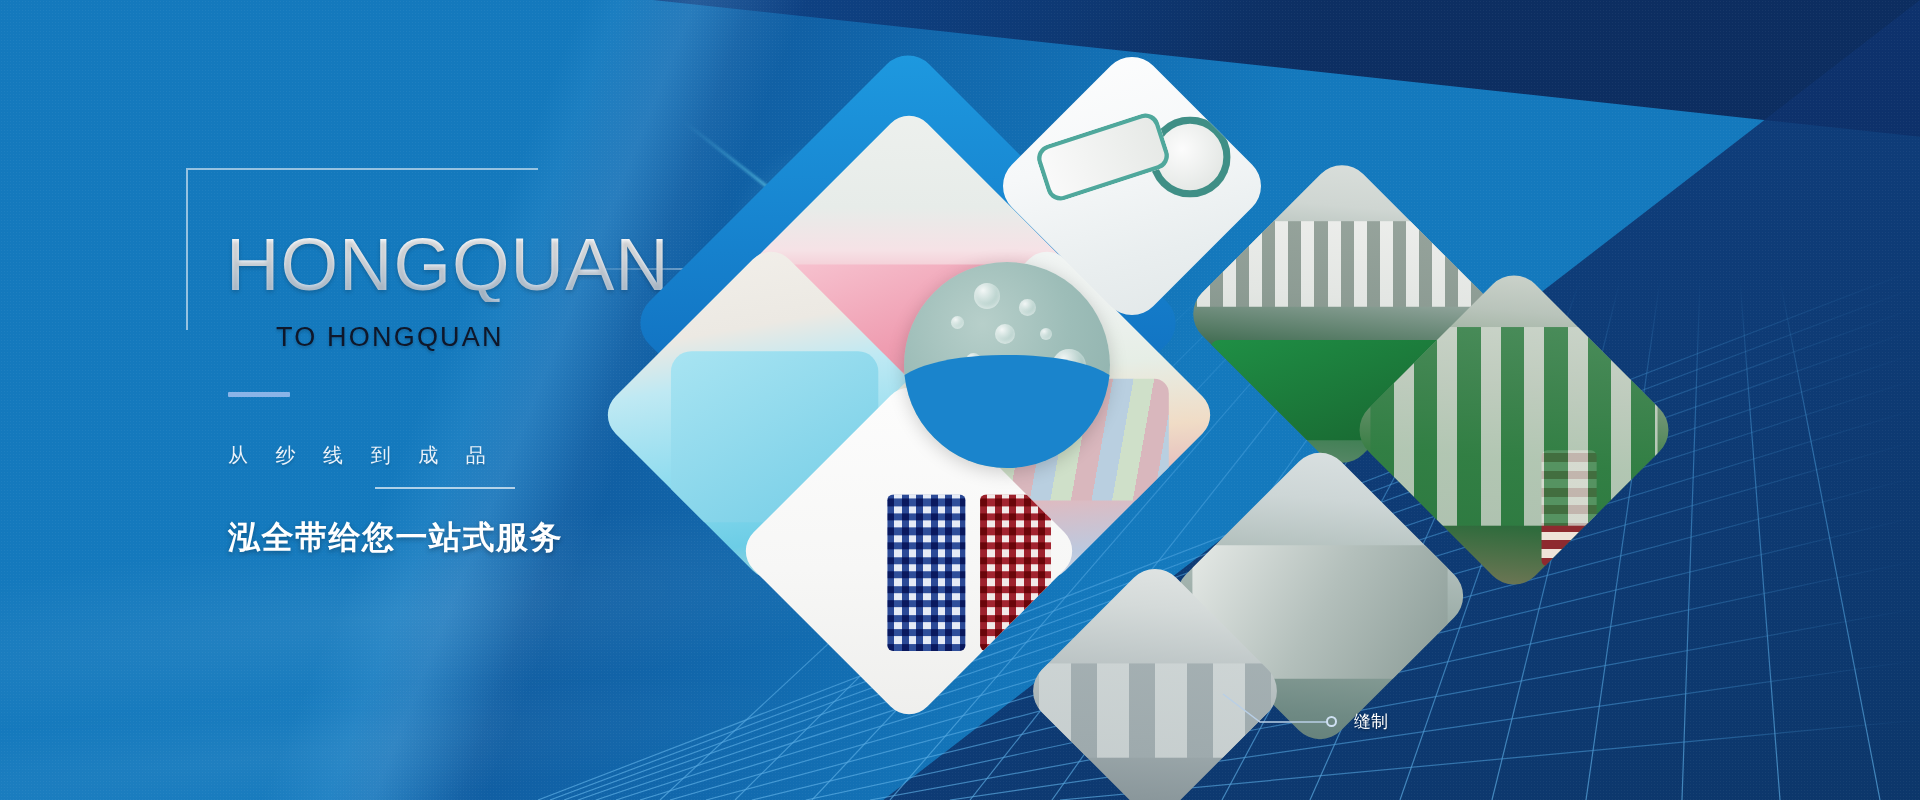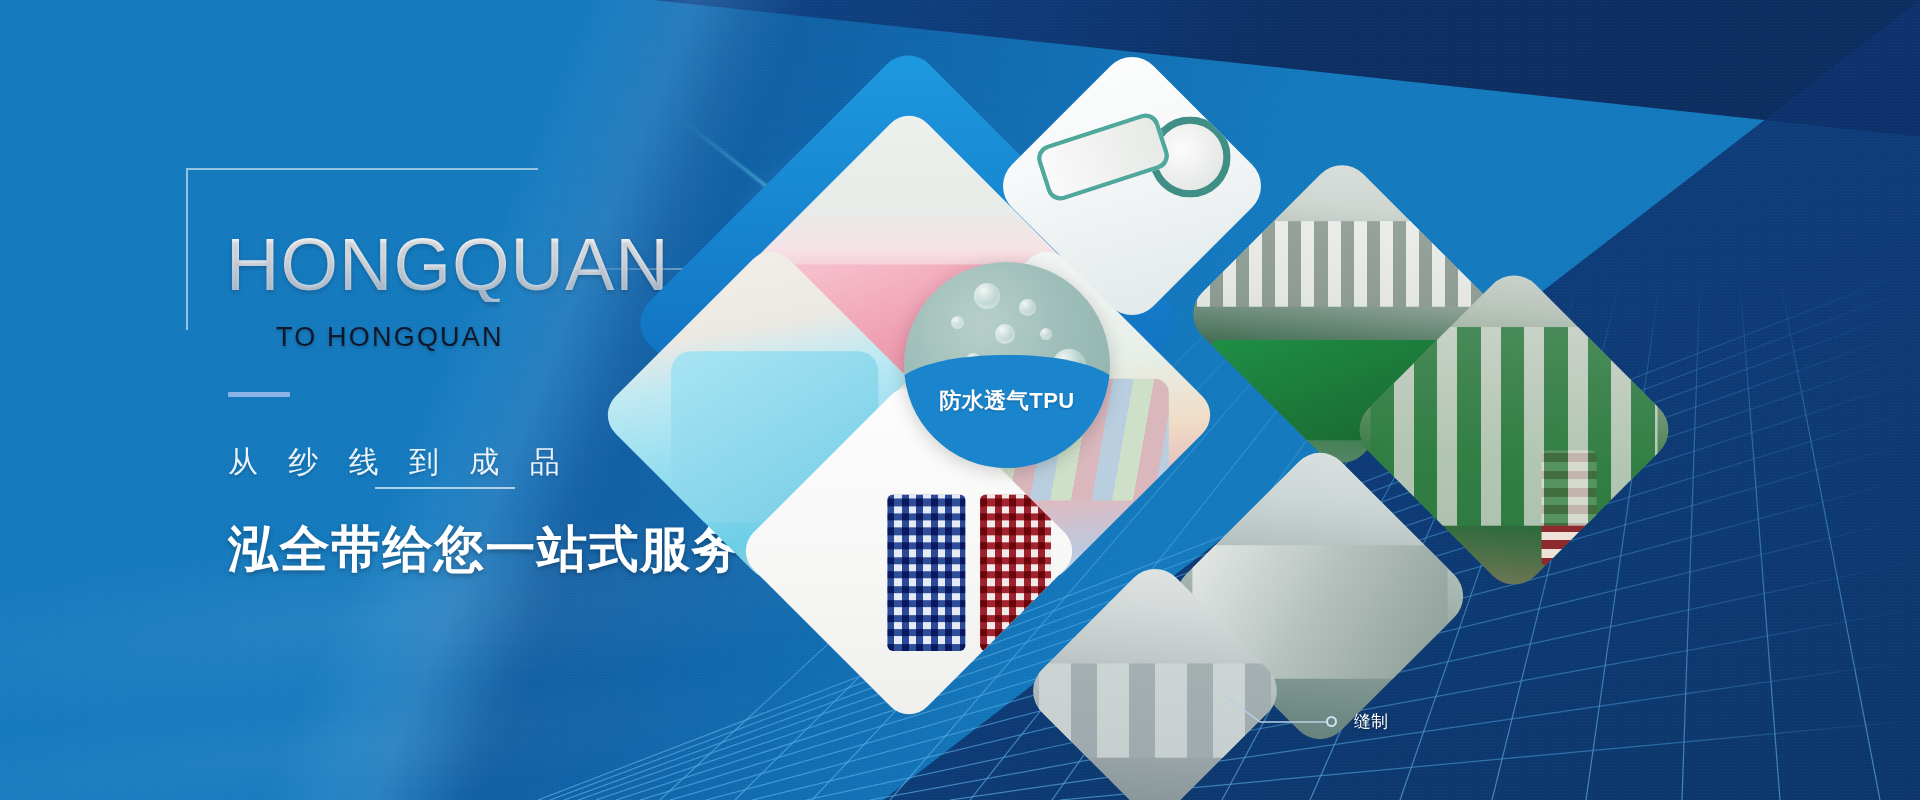--- a/index.html
+++ b/index.html
@@ -105,26 +105,26 @@
     color:#0f172a;font-weight:400;white-space:nowrap;
     text-shadow:0 2px 3px rgba(0,0,0,.2);
     margin-left:48px;
   }
   .rule{
     position:absolute;left:42px;top:224px;width:62px;height:5px;
     background:#8ab4e8;border-radius:1px;
   }
   .cn-line1{
     position:absolute;left:42px;top:274px;
-    font-size:30px;letter-spacing:11px;color:#eaf2fa;font-weight:400;
+    font-size:20px;letter-spacing:11px;color:#eaf2fa;font-weight:400;
     white-space:nowrap;text-shadow:0 2px 3px rgba(0,0,0,.18);
   }
   .cn-line2{
     position:absolute;left:42px;top:332px;
-    font-size:50px;letter-spacing:1.5px;color:#ffffff;font-weight:700;
+    font-size:32px;letter-spacing:1.5px;color:#ffffff;font-weight:700;
     white-space:nowrap;text-shadow:0 2px 5px rgba(0,0,0,.3);margin-top:16px;
   }
   .rule-bottom{
     position:absolute;left:375px;top:487px;width:140px;height:2px;
     background:rgba(255,255,255,.65);
   }
 
   
   .cluster{position:absolute;left:590px;top:30px;width:820px;height:740px;}
   .dia{
@@ -328,21 +328,20 @@
       <div class="water"></div>
       <div class="drop" style="left:34%;top:10%;width:26px;height:26px;"></div>
       <div class="drop" style="left:56%;top:18%;width:17px;height:17px;"></div>
       <div class="drop" style="left:23%;top:26%;width:13px;height:13px;"></div>
       <div class="drop" style="left:44%;top:30%;width:20px;height:20px;"></div>
       <div class="drop" style="left:66%;top:32%;width:12px;height:12px;"></div>
       <div class="drop" style="left:72%;top:42%;width:34px;height:34px;"></div>
       <div class="drop" style="left:30%;top:44%;width:15px;height:15px;"></div>
       <div class="drop" style="left:50%;top:48%;width:11px;height:11px;"></div>
       <div class="wave"></div>
-      <div class="tpu-label">防水透气TPU</div>
     </div>
   </div>
 
   <div class="dia" style="left:1032px;top:86px;width:200px;height:200px;border-radius:30px;">
     <div class="inner ph-yarn"></div>
   </div>
 
   <div class="dia" style="left:1228px;top:200px;width:228px;height:228px;border-radius:30px;">
     <div class="inner ph-weave"></div>
   </div>

